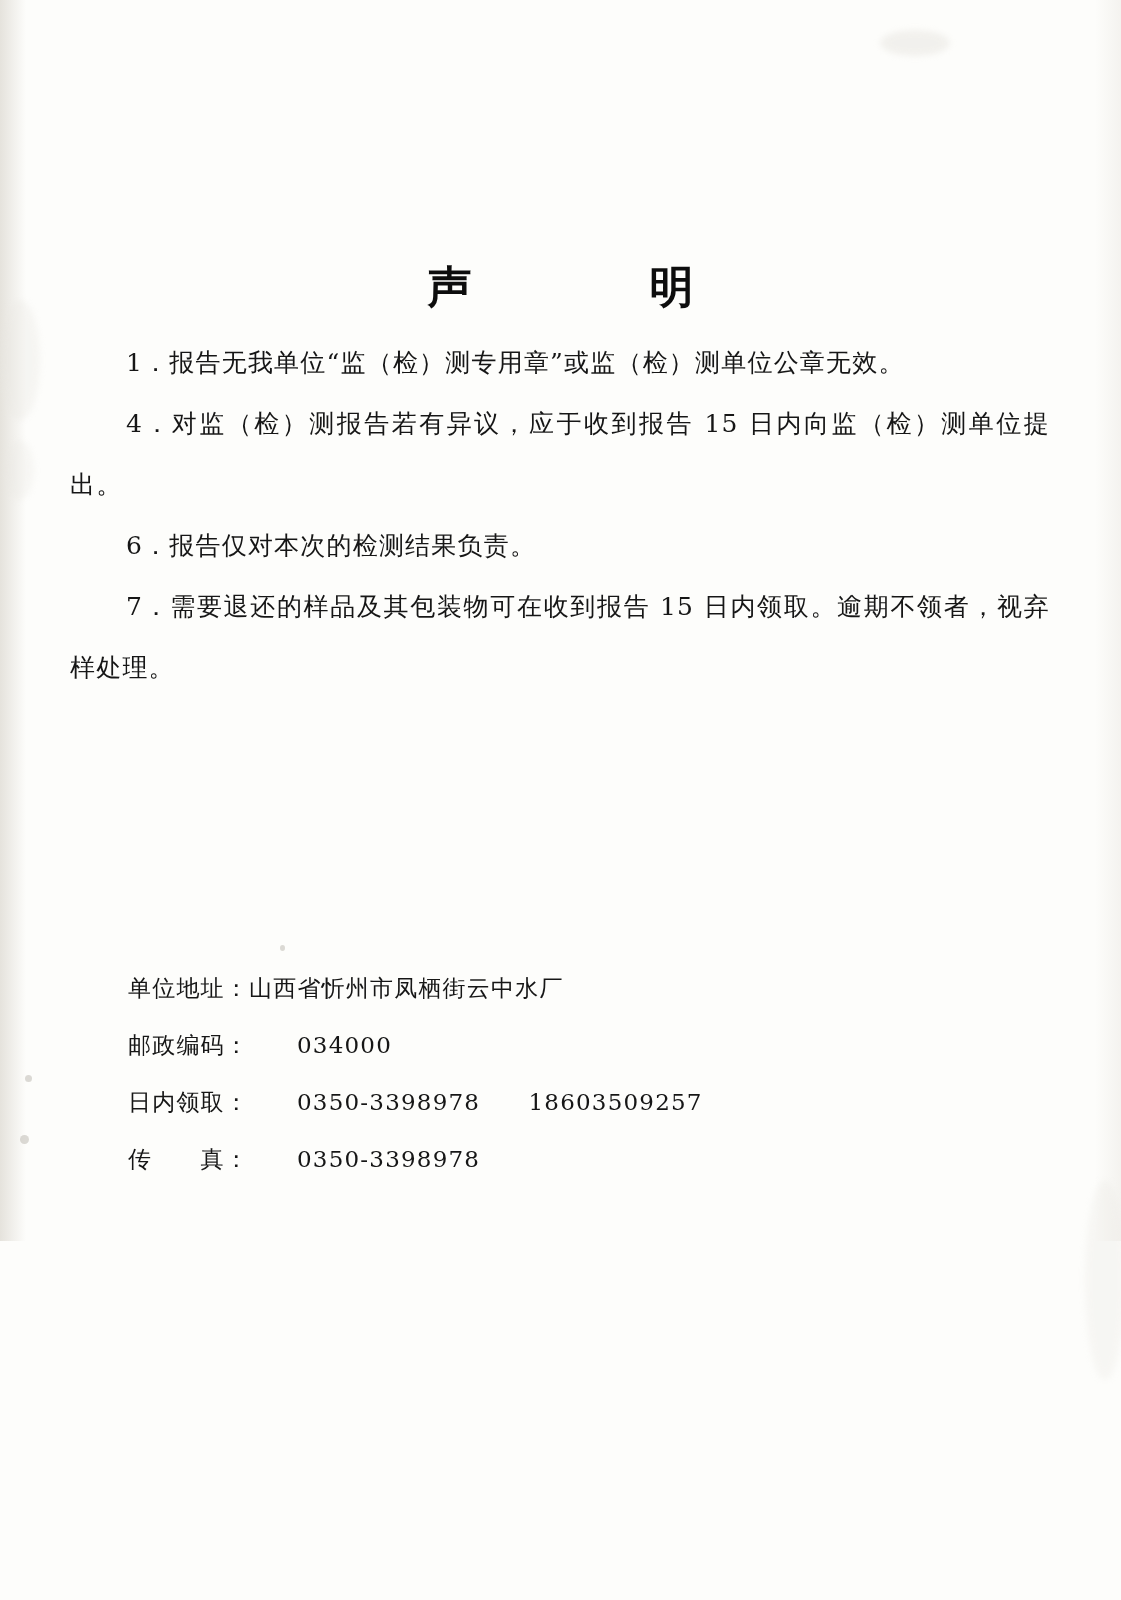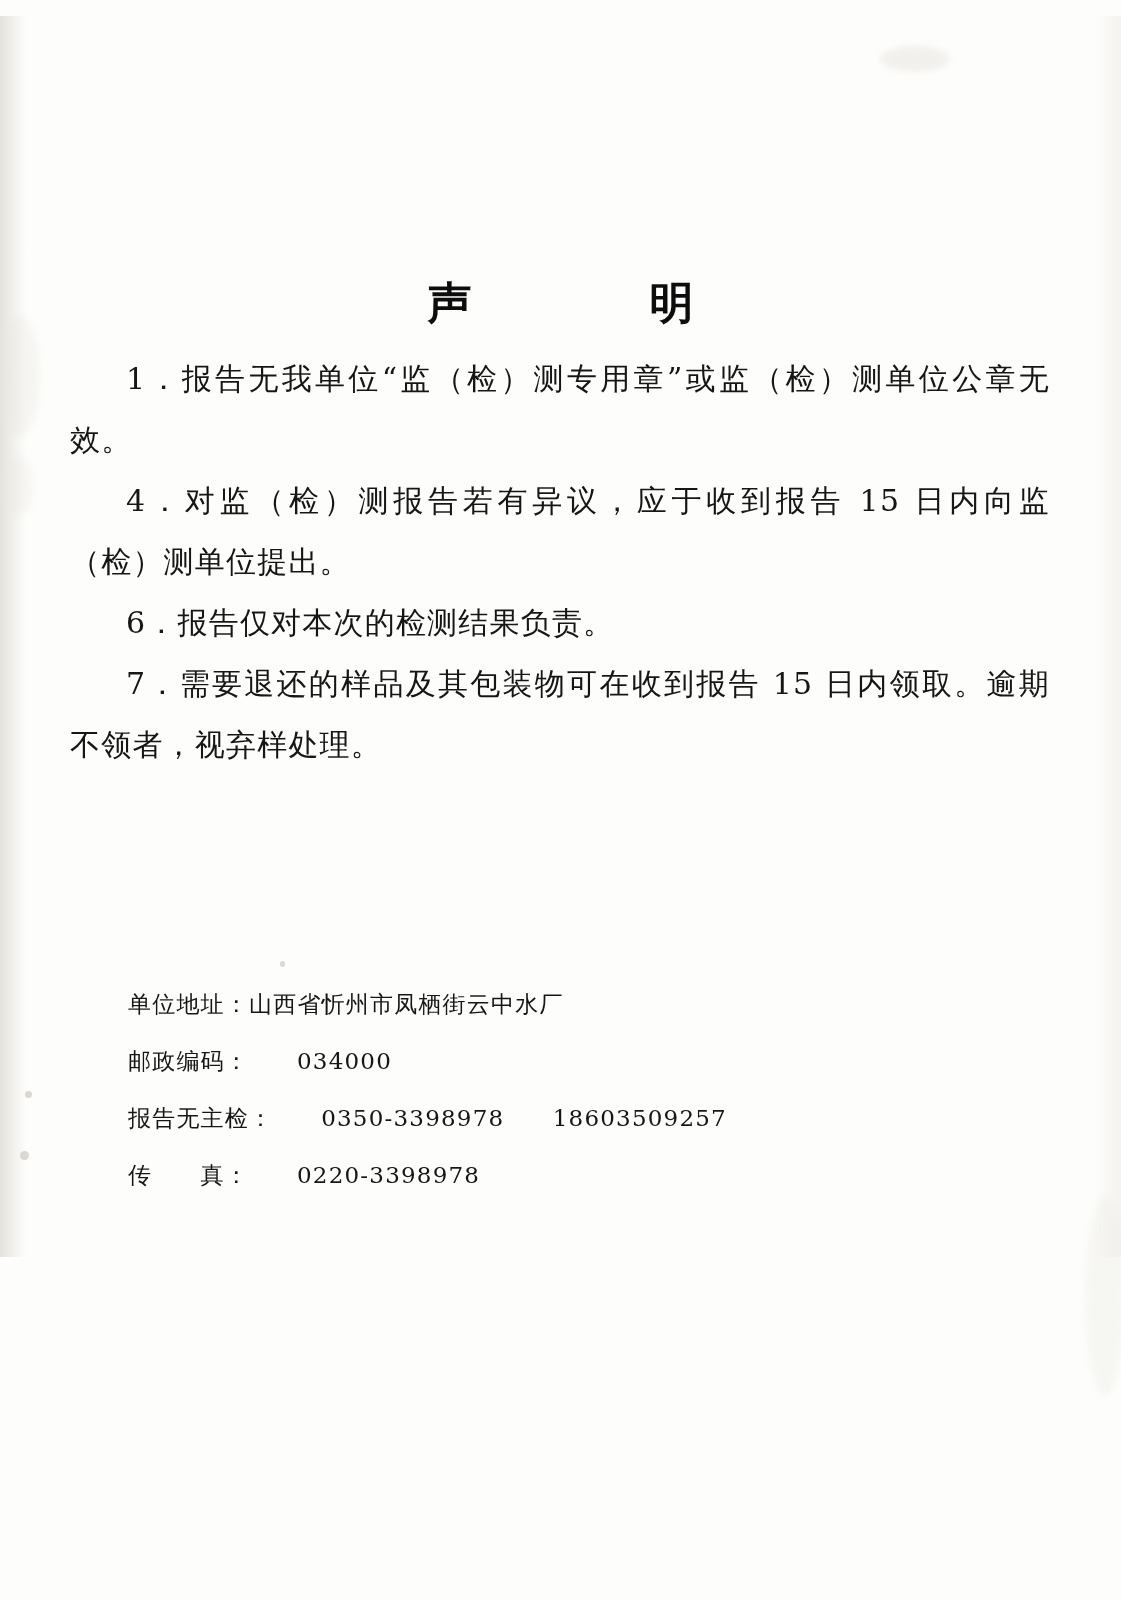--- a/index.html
+++ b/index.html
@@ -35,21 +35,21 @@
     left: 0;
     background: linear-gradient(to right, rgba(225,222,215,.85), rgba(253,253,251,0));
   }
   .scan-edge.right {
     right: 0;
     background: linear-gradient(to left, rgba(238,236,231,.6), rgba(253,253,251,0));
   }
   .page {
     position: absolute;
     left: 0;
-    top: 16px;
+    top: 0;
     width: 1121px;
     height: 1241px;
   }
   .doc-title {
     position: absolute;
     top: 258px;
     left: 0;
     width: 1121px;
     text-align: center;
     font-family: "DejaVu Sans", "Liberation Sans", sans-serif;
@@ -59,21 +59,21 @@
     text-indent: 30px;
     color: #0d0d0d;
   }
   .clauses {
     position: absolute;
     top: 332px;
     left: 70px;
     width: 980px;
   }
   .clause {
-    font-size: 30px;
+    font-size: 25px;
     line-height: 61px;
     letter-spacing: 1.2px;
     color: #161616;
     text-align: justify;
   }
   .clause .indent {
     display: inline-block;
     width: 56px;
   }
   .contact {
@@ -121,17 +121,17 @@
   <div class="clauses">
     <div class="clause"><span class="indent"></span><span>1．报告无我单位“监（检）测专用章”或监（检）测单位公章无效。</span></div>
     <div class="clause"><span class="indent"></span><span>4．对监（检）测报告若有异议，应于收到报告 15 日内向监（检）测单位提出。</span></div>
     <div class="clause"><span class="indent"></span><span>6．报告仅对本次的检测结果负责。</span></div>
     <div class="clause"><span class="indent"></span><span>7．需要退还的样品及其包装物可在收到报告 15 日内领取。逾期不领者，视弃样处理。</span></div>
   </div>
 
   <div class="contact">
     <div class="contact-line"><span>单位地址：</span><span>山西省忻州市凤栖街云中水厂</span></div>
     <div class="contact-line"><span>邮政编码：</span><span class="num">034000</span></div>
-    <div class="contact-line"><span>报告无主检：</span><span class="num">0350-3398978　　18603509257</span></div>
-    <div class="contact-line"><span>传　　真：</span><span class="num">0220-3398978</span></div>
+    <div class="contact-line"><span>日内领取：</span><span class="num">0350-3398978　　18603509257</span></div>
+    <div class="contact-line"><span>传　　真：</span><span class="num">0350-3398978</span></div>
   </div>
 
 </div>
 
 </body></html>

